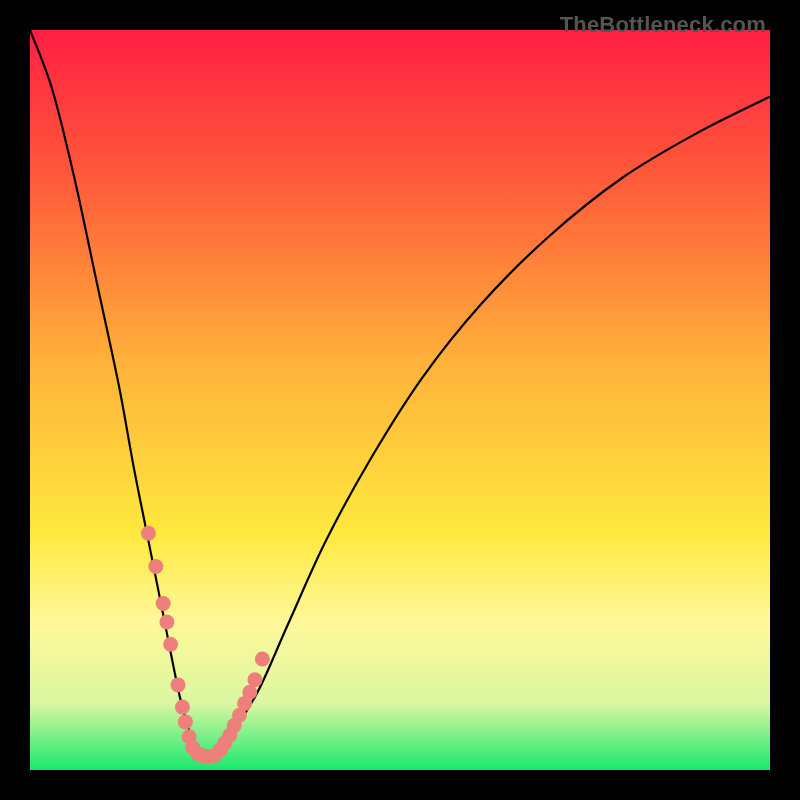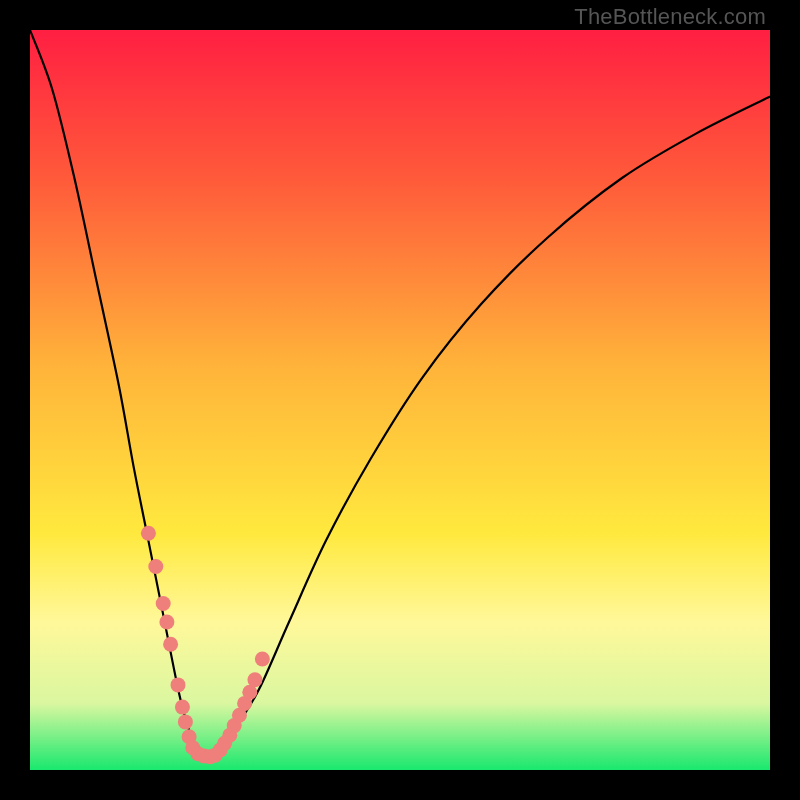--- a/index.html
+++ b/index.html
@@ -24,25 +24,25 @@
   .plot {
     position: absolute;
     top: 30px;
     left: 30px;
     width: 740px;
     height: 740px;
     overflow: hidden;
   }
   .watermark {
     position: absolute;
-    top: 4px;
+    top: 12px;
     right: 34px;
     color: #555;
     font-size: 22px;
-    font-weight: 400;
+    font-weight: 700;
     letter-spacing: 0.2px;
     z-index: 10;
   }
   svg { display: block; }
 </style>
 </head>
 <body>
 
 <div class="frame top"></div>
 <div class="frame bottom"></div>

